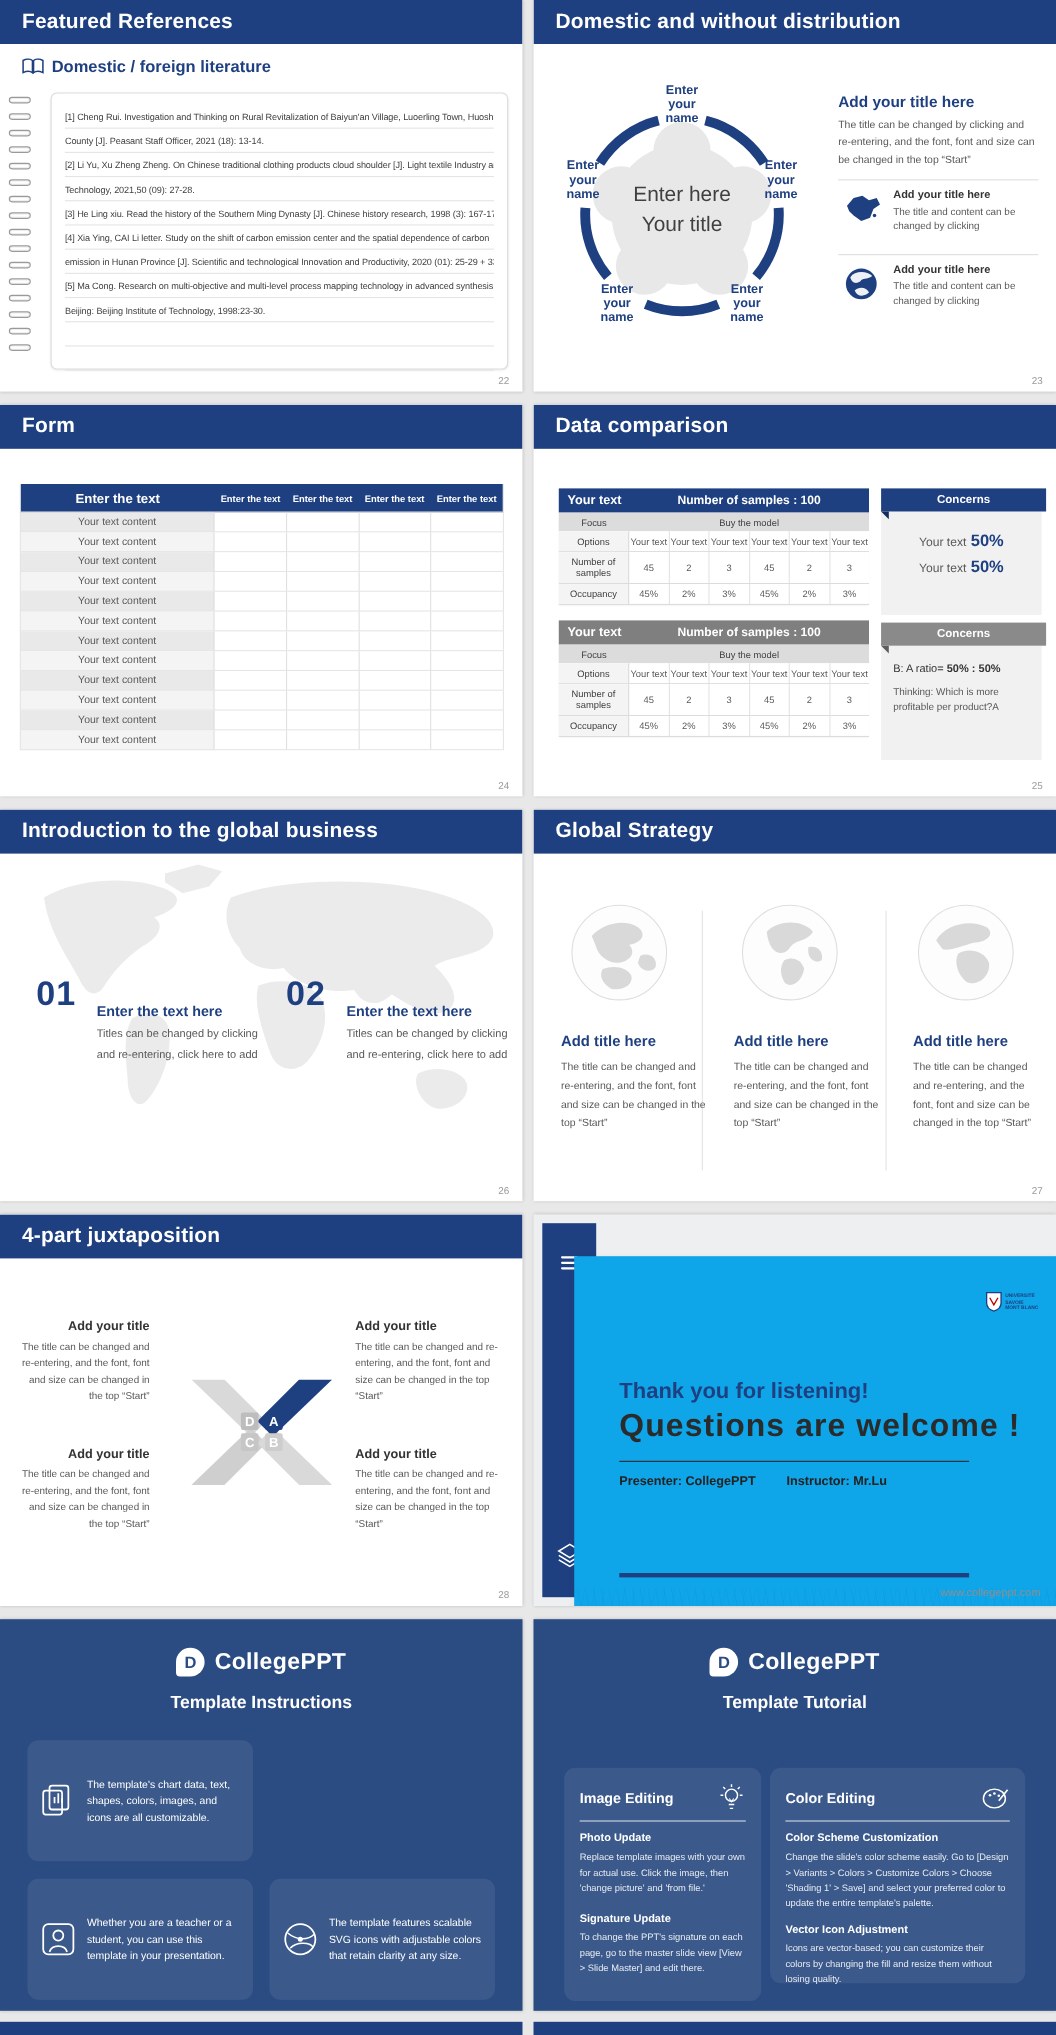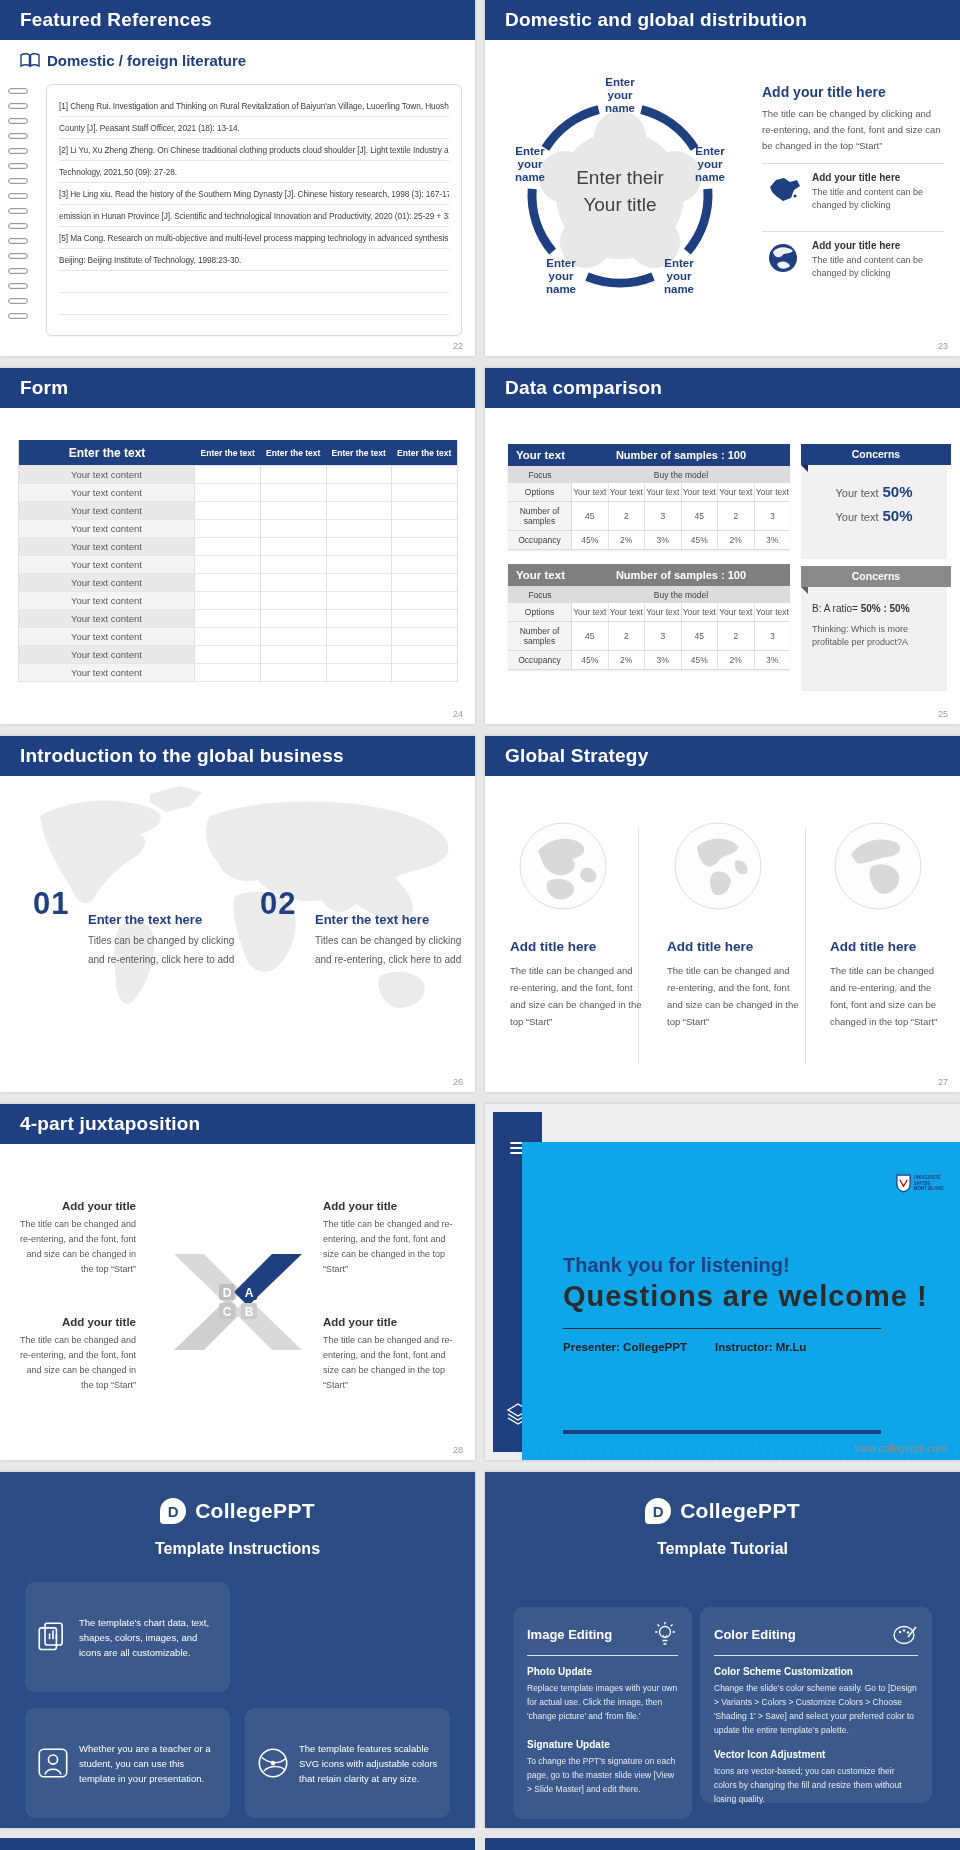--- a/index.html
+++ b/index.html
@@ -178,45 +178,46 @@
       <span class="ring"></span>
       <span class="ring"></span>
       <span class="ring"></span>
     </div>
   <div class="ref-card">
       <div class="ref-line">[1] Cheng Rui. Investigation and Thinking on Rural Revitalization of Baiyun'an Village, Luoerling Town, Huoshan</div>
       <div class="ref-line">County [J]. Peasant Staff Officer, 2021 (18): 13-14.</div>
       <div class="ref-line">[2] Li Yu, Xu Zheng Zheng. On Chinese traditional clothing products cloud shoulder [J]. Light textile Industry and</div>
       <div class="ref-line">Technology, 2021,50 (09): 27-28.</div>
       <div class="ref-line">[3] He Ling xiu. Read the history of the Southern Ming Dynasty [J]. Chinese history research, 1998 (3): 167-173.</div>
+      <div class="ref-line">[4] Xia Ying, CAI Li letter. Study on the shift of carbon emission center and the spatial dependence of carbon</div>
       <div class="ref-line">emission in Hunan Province [J]. Scientific and technological Innovation and Productivity, 2020 (01): 25-29 + 33.</div>
       <div class="ref-line">[5] Ma Cong. Research on multi-objective and multi-level process mapping technology in advanced synthesis [D].</div>
       <div class="ref-line">Beijing: Beijing Institute of Technology, 1998:23-30.</div>
       <div class="ref-line"></div>
       <div class="ref-line"></div>
     </div>
   <div class="pagenum">22</div>
 </div>
 
 <div class="slide" id="s23">
-  <div class="band">Domestic and global distribution</div>
+  <div class="band">Domestic and without distribution</div>
   <svg class="flower" width="230" height="230" viewBox="0 0 230 230">
     <circle cx="115" cy="57" r="26" fill="#e8e8e8"></circle>
     <circle cx="59.8" cy="97.1" r="26" fill="#e8e8e8"></circle>
     <circle cx="80.9" cy="161.9" r="26" fill="#e8e8e8"></circle>
     <circle cx="149.1" cy="161.9" r="26" fill="#e8e8e8"></circle>
     <circle cx="170.2" cy="97.1" r="26" fill="#e8e8e8"></circle>
     <circle cx="115" cy="115" r="64" fill="#e8e8e8"></circle>
     <path d="M136.3,29.6 A88,88 0 0 1 189.6,68.4" fill="none" stroke="#1f4080" stroke-width="9"></path>
     <path d="M40.4,68.4 A88,88 0 0 1 93.7,29.6" fill="none" stroke="#1f4080" stroke-width="9"></path>
     <path d="M27.2,108.9 A88,88 0 0 0 47.6,171.6" fill="none" stroke="#1f4080" stroke-width="9"></path>
     <path d="M82.0,196.6 A88,88 0 0 0 148.0,196.6" fill="none" stroke="#1f4080" stroke-width="9"></path>
     <path d="M182.4,171.6 A88,88 0 0 0 202.8,108.9" fill="none" stroke="#1f4080" stroke-width="9"></path>
   </svg>
-  <div class="center-title">Enter their
+  <div class="center-title">Enter here
 Your title</div>
   <div class="petal" id="p1">Enter
 your
 name</div>
   <div class="petal" id="p2">Enter
 your
 name</div>
   <div class="petal" id="p3">Enter
 your
 name</div>

